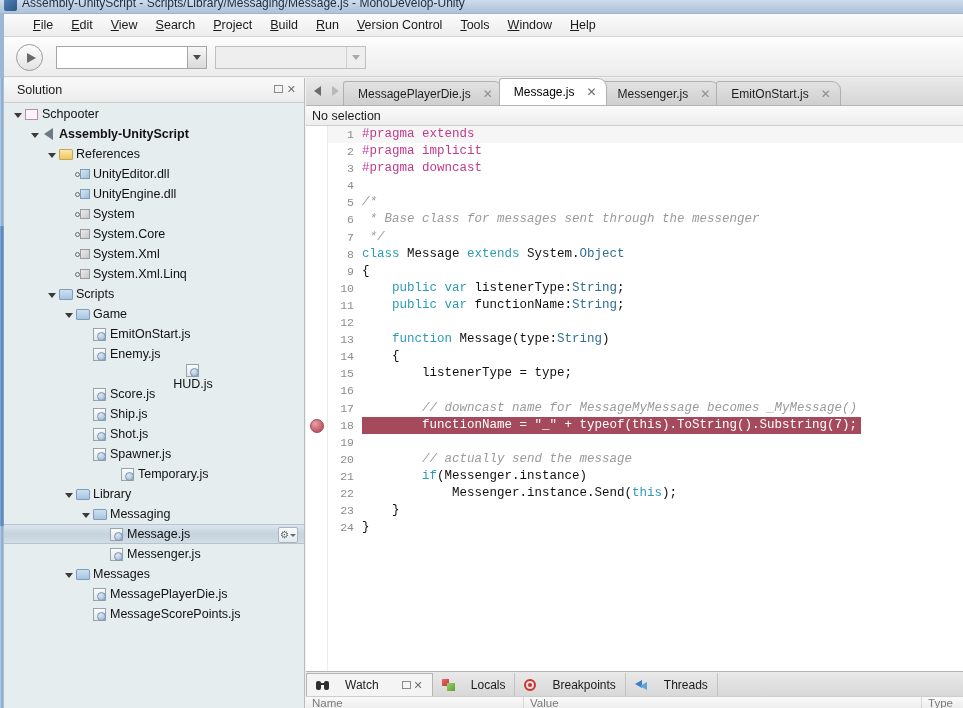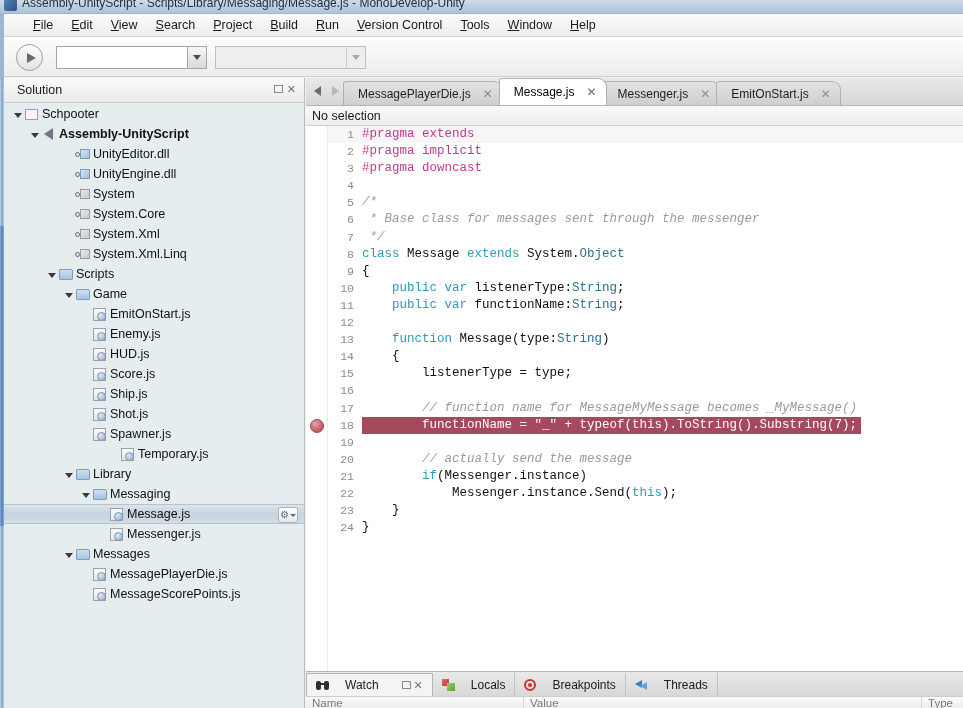--- a/index.html
+++ b/index.html
@@ -361,20 +361,27 @@
           </span>
           <span class="tlabel">Schpooter</span>
         </div>
         <div class="trow" style="padding-left: 25px;">
           <span class="tw"><span class="arrow"></span></span>
           <span class="ticon">
             <span class="i-assembly"></span>
           </span>
           <span class="tlabel bold">Assembly-UnityScript</span>
         </div>
+        <div class="trow" style="padding-left: 42px;">
+          <span class="tw"><span class="arrow"></span></span>
+          <span class="ticon">
+            <span class="i-folder-y"></span>
+          </span>
+          <span class="tlabel">References</span>
+        </div>
         <div class="trow" style="padding-left: 59px;">
           <span class="tw"></span>
           <span class="ticon">
             <span class="i-ref">
               <span class="ring"></span>
               <span class="sq"></span>
             </span>
           </span>
           <span class="tlabel">UnityEditor.dll</span>
         </div>
@@ -449,21 +456,21 @@
           </span>
           <span class="tlabel">EmitOnStart.js</span>
         </div>
         <div class="trow" style="padding-left: 76px;">
           <span class="tw"></span>
           <span class="ticon">
             <span class="i-js"></span>
           </span>
           <span class="tlabel">Enemy.js</span>
         </div>
-        <div class="trow" style="padding-left: 76px;">
+        <div class="trow" style="padding-left: 76px; flex-direction: column;">
           <span class="tw"></span>
           <span class="ticon">
             <span class="i-js"></span>
           </span>
           <span class="tlabel">HUD.js</span>
         </div>
         <div class="trow" style="padding-left: 76px;">
           <span class="tw"></span>
           <span class="ticon">
             <span class="i-js"></span>
@@ -594,21 +601,21 @@
           <div class="cline"><span class="lnum">7</span><span class="ctext"><span class="tk-cmt"> */</span></span></div>
           <div class="cline"><span class="lnum">8</span><span class="ctext"><span class="tk-kw">class </span><span>Message </span><span class="tk-kw">extends </span><span>System.</span><span class="tk-type">Object</span></span></div>
           <div class="cline"><span class="lnum">9</span><span class="ctext"><span>{</span></span></div>
           <div class="cline"><span class="lnum">10</span><span class="ctext"><span>    </span><span class="tk-kw">public </span><span class="tk-kw">var </span><span>listenerType:</span><span class="tk-type">String</span><span>;</span></span></div>
           <div class="cline"><span class="lnum">11</span><span class="ctext"><span>    </span><span class="tk-kw">public </span><span class="tk-kw">var </span><span>functionName:</span><span class="tk-type">String</span><span>;</span></span></div>
           <div class="cline"><span class="lnum">12</span><span class="ctext"></span></div>
           <div class="cline"><span class="lnum">13</span><span class="ctext"><span>    </span><span class="tk-kw">function </span><span>Message(type:</span><span class="tk-type">String</span><span>)</span></span></div>
           <div class="cline"><span class="lnum">14</span><span class="ctext"><span>    {</span></span></div>
           <div class="cline"><span class="lnum">15</span><span class="ctext"><span>        listenerType = type;</span></span></div>
           <div class="cline"><span class="lnum">16</span><span class="ctext"></span></div>
-          <div class="cline"><span class="lnum">17</span><span class="ctext"><span class="tk-cmt">        // function name for MessageMyMessage becomes _MyMessage()</span></span></div>
+          <div class="cline"><span class="lnum">17</span><span class="ctext"><span class="tk-cmt">        // downcast name for MessageMyMessage becomes _MyMessage()</span></span></div>
           <div class="cline hl"><span class="lnum">18</span><span class="ctext"><span>        functionName = "_" + typeof(this).ToString().Substring(7);</span></span></div>
           <div class="cline"><span class="lnum">19</span><span class="ctext"></span></div>
           <div class="cline"><span class="lnum">20</span><span class="ctext"><span class="tk-cmt">        // actually send the message</span></span></div>
           <div class="cline"><span class="lnum">21</span><span class="ctext"><span>        </span><span class="tk-kw">if</span><span>(Messenger.instance)</span></span></div>
           <div class="cline"><span class="lnum">22</span><span class="ctext"><span>            Messenger.instance.Send(</span><span class="tk-this">this</span><span>);</span></span></div>
           <div class="cline"><span class="lnum">23</span><span class="ctext"><span>    }</span></span></div>
           <div class="cline"><span class="lnum">24</span><span class="ctext"><span>}</span></span></div>
         </div>
     </div>
   </div>

